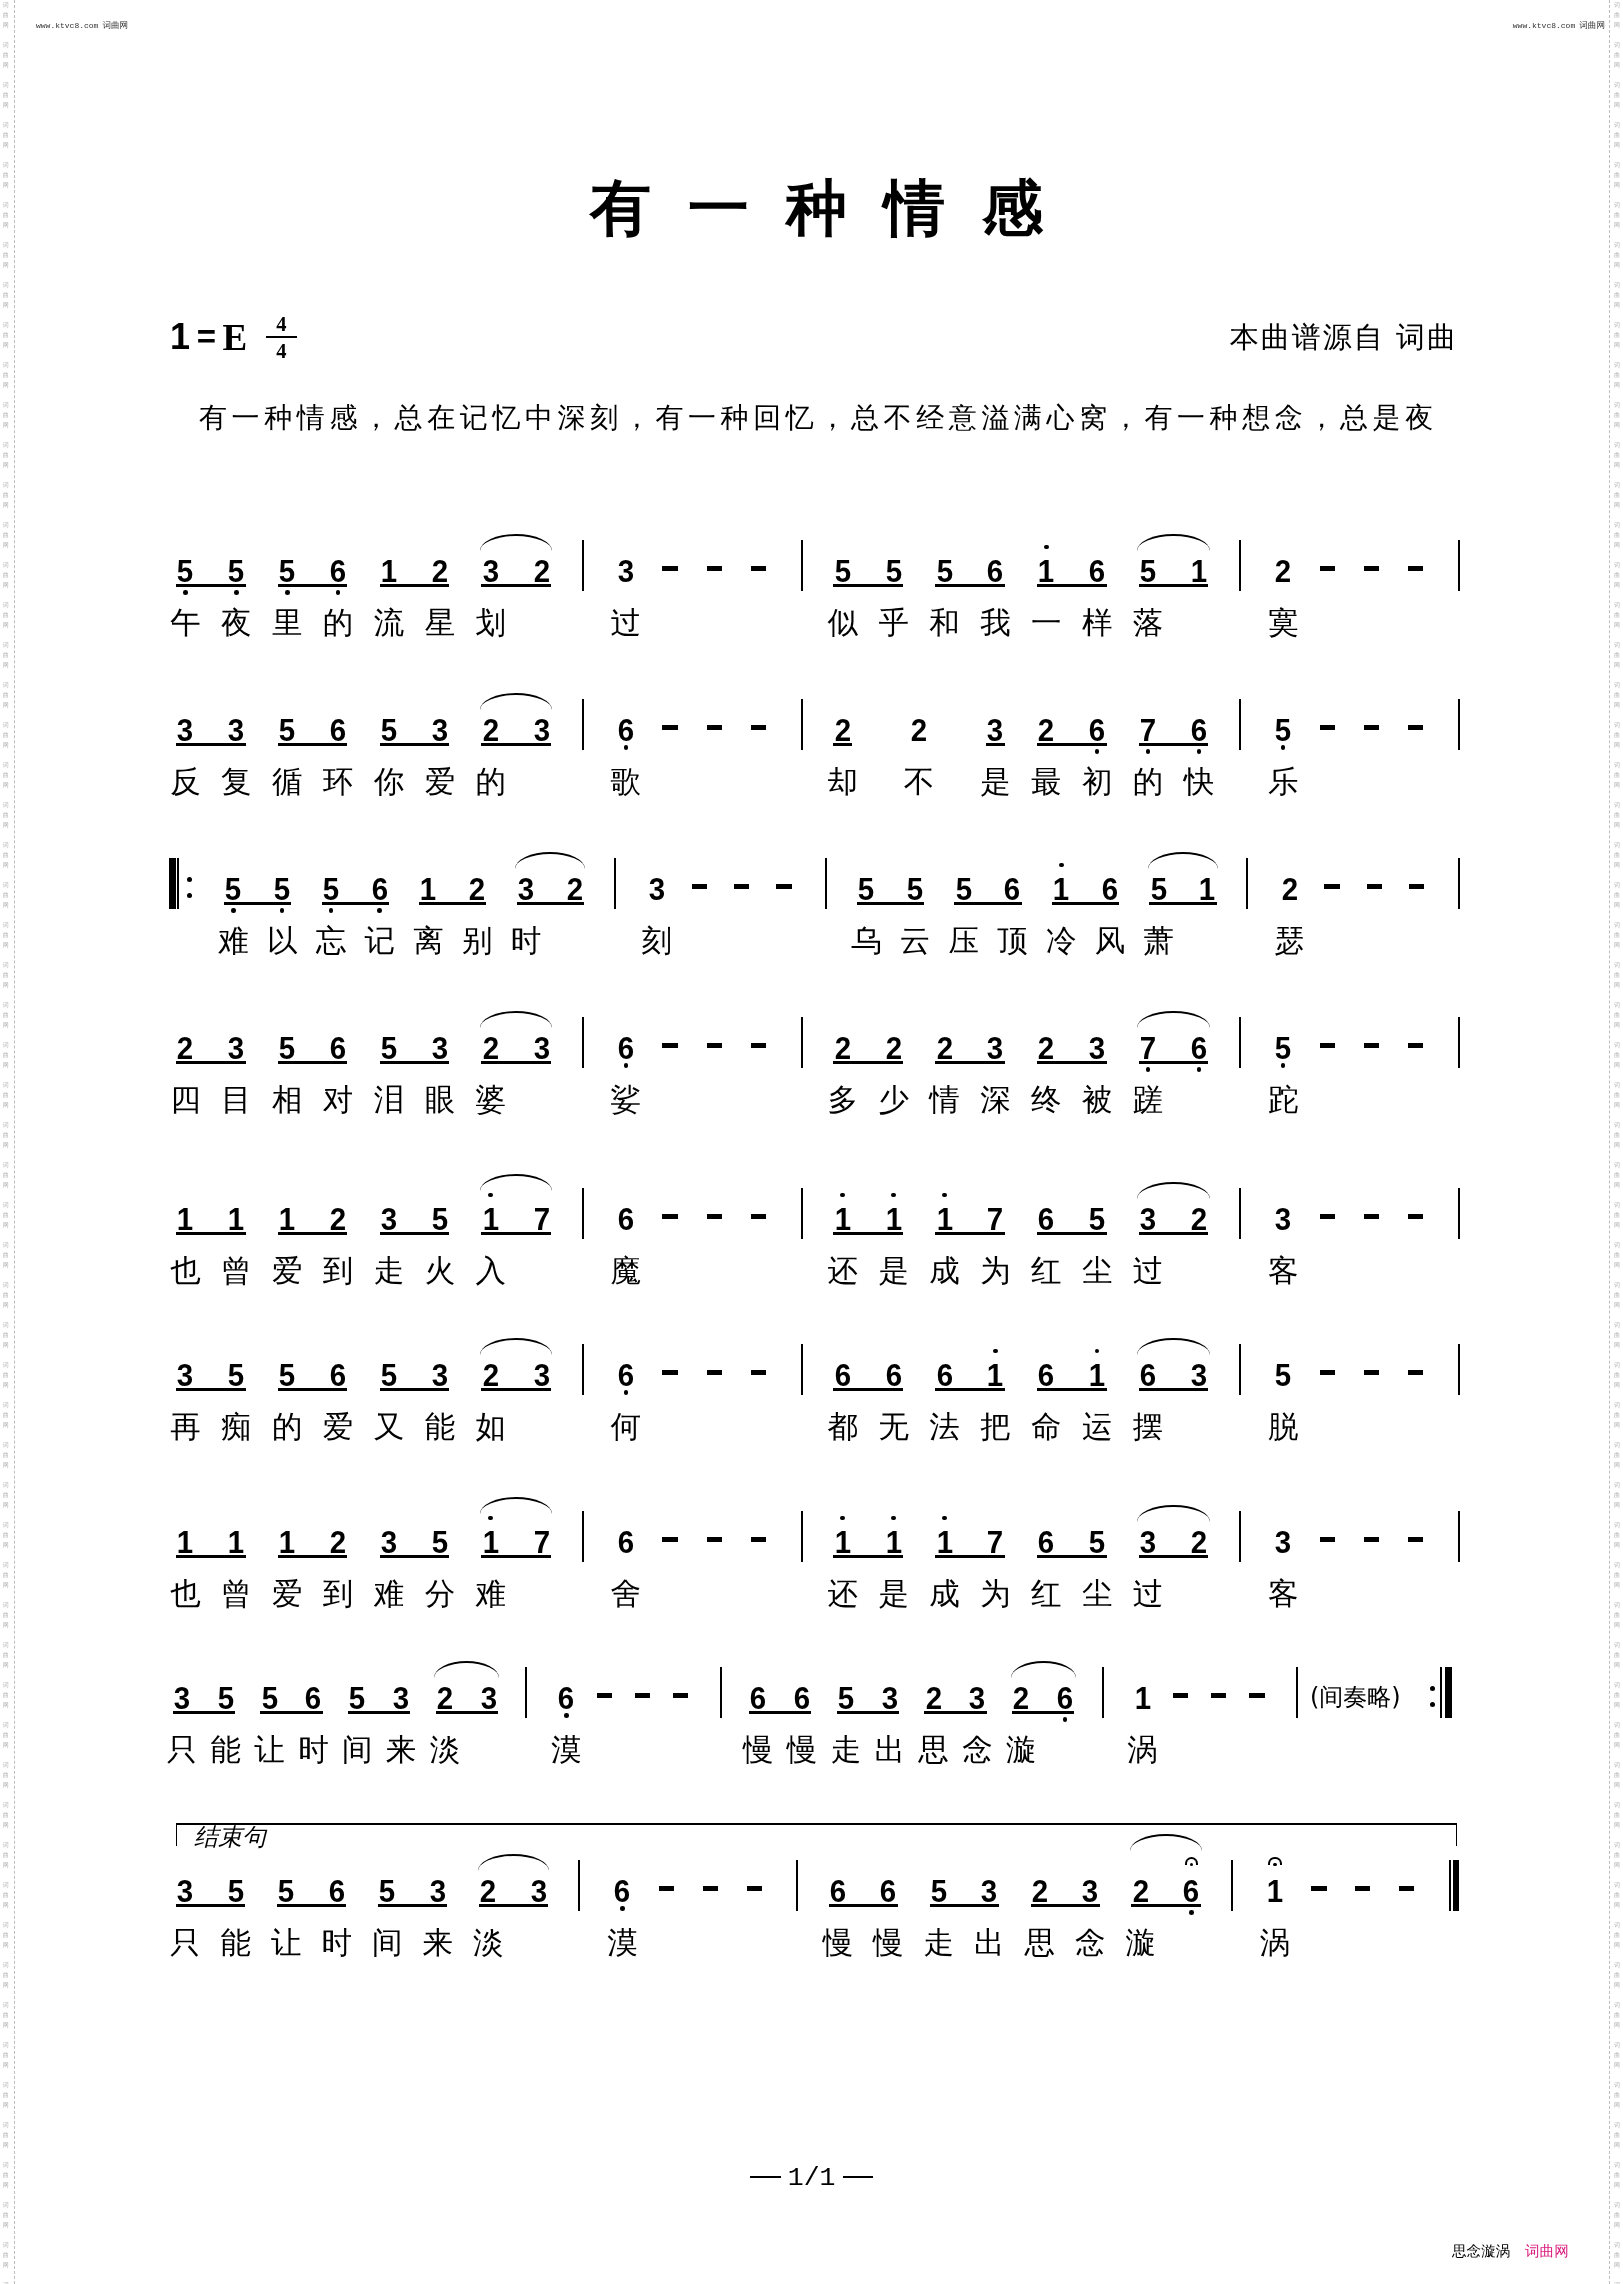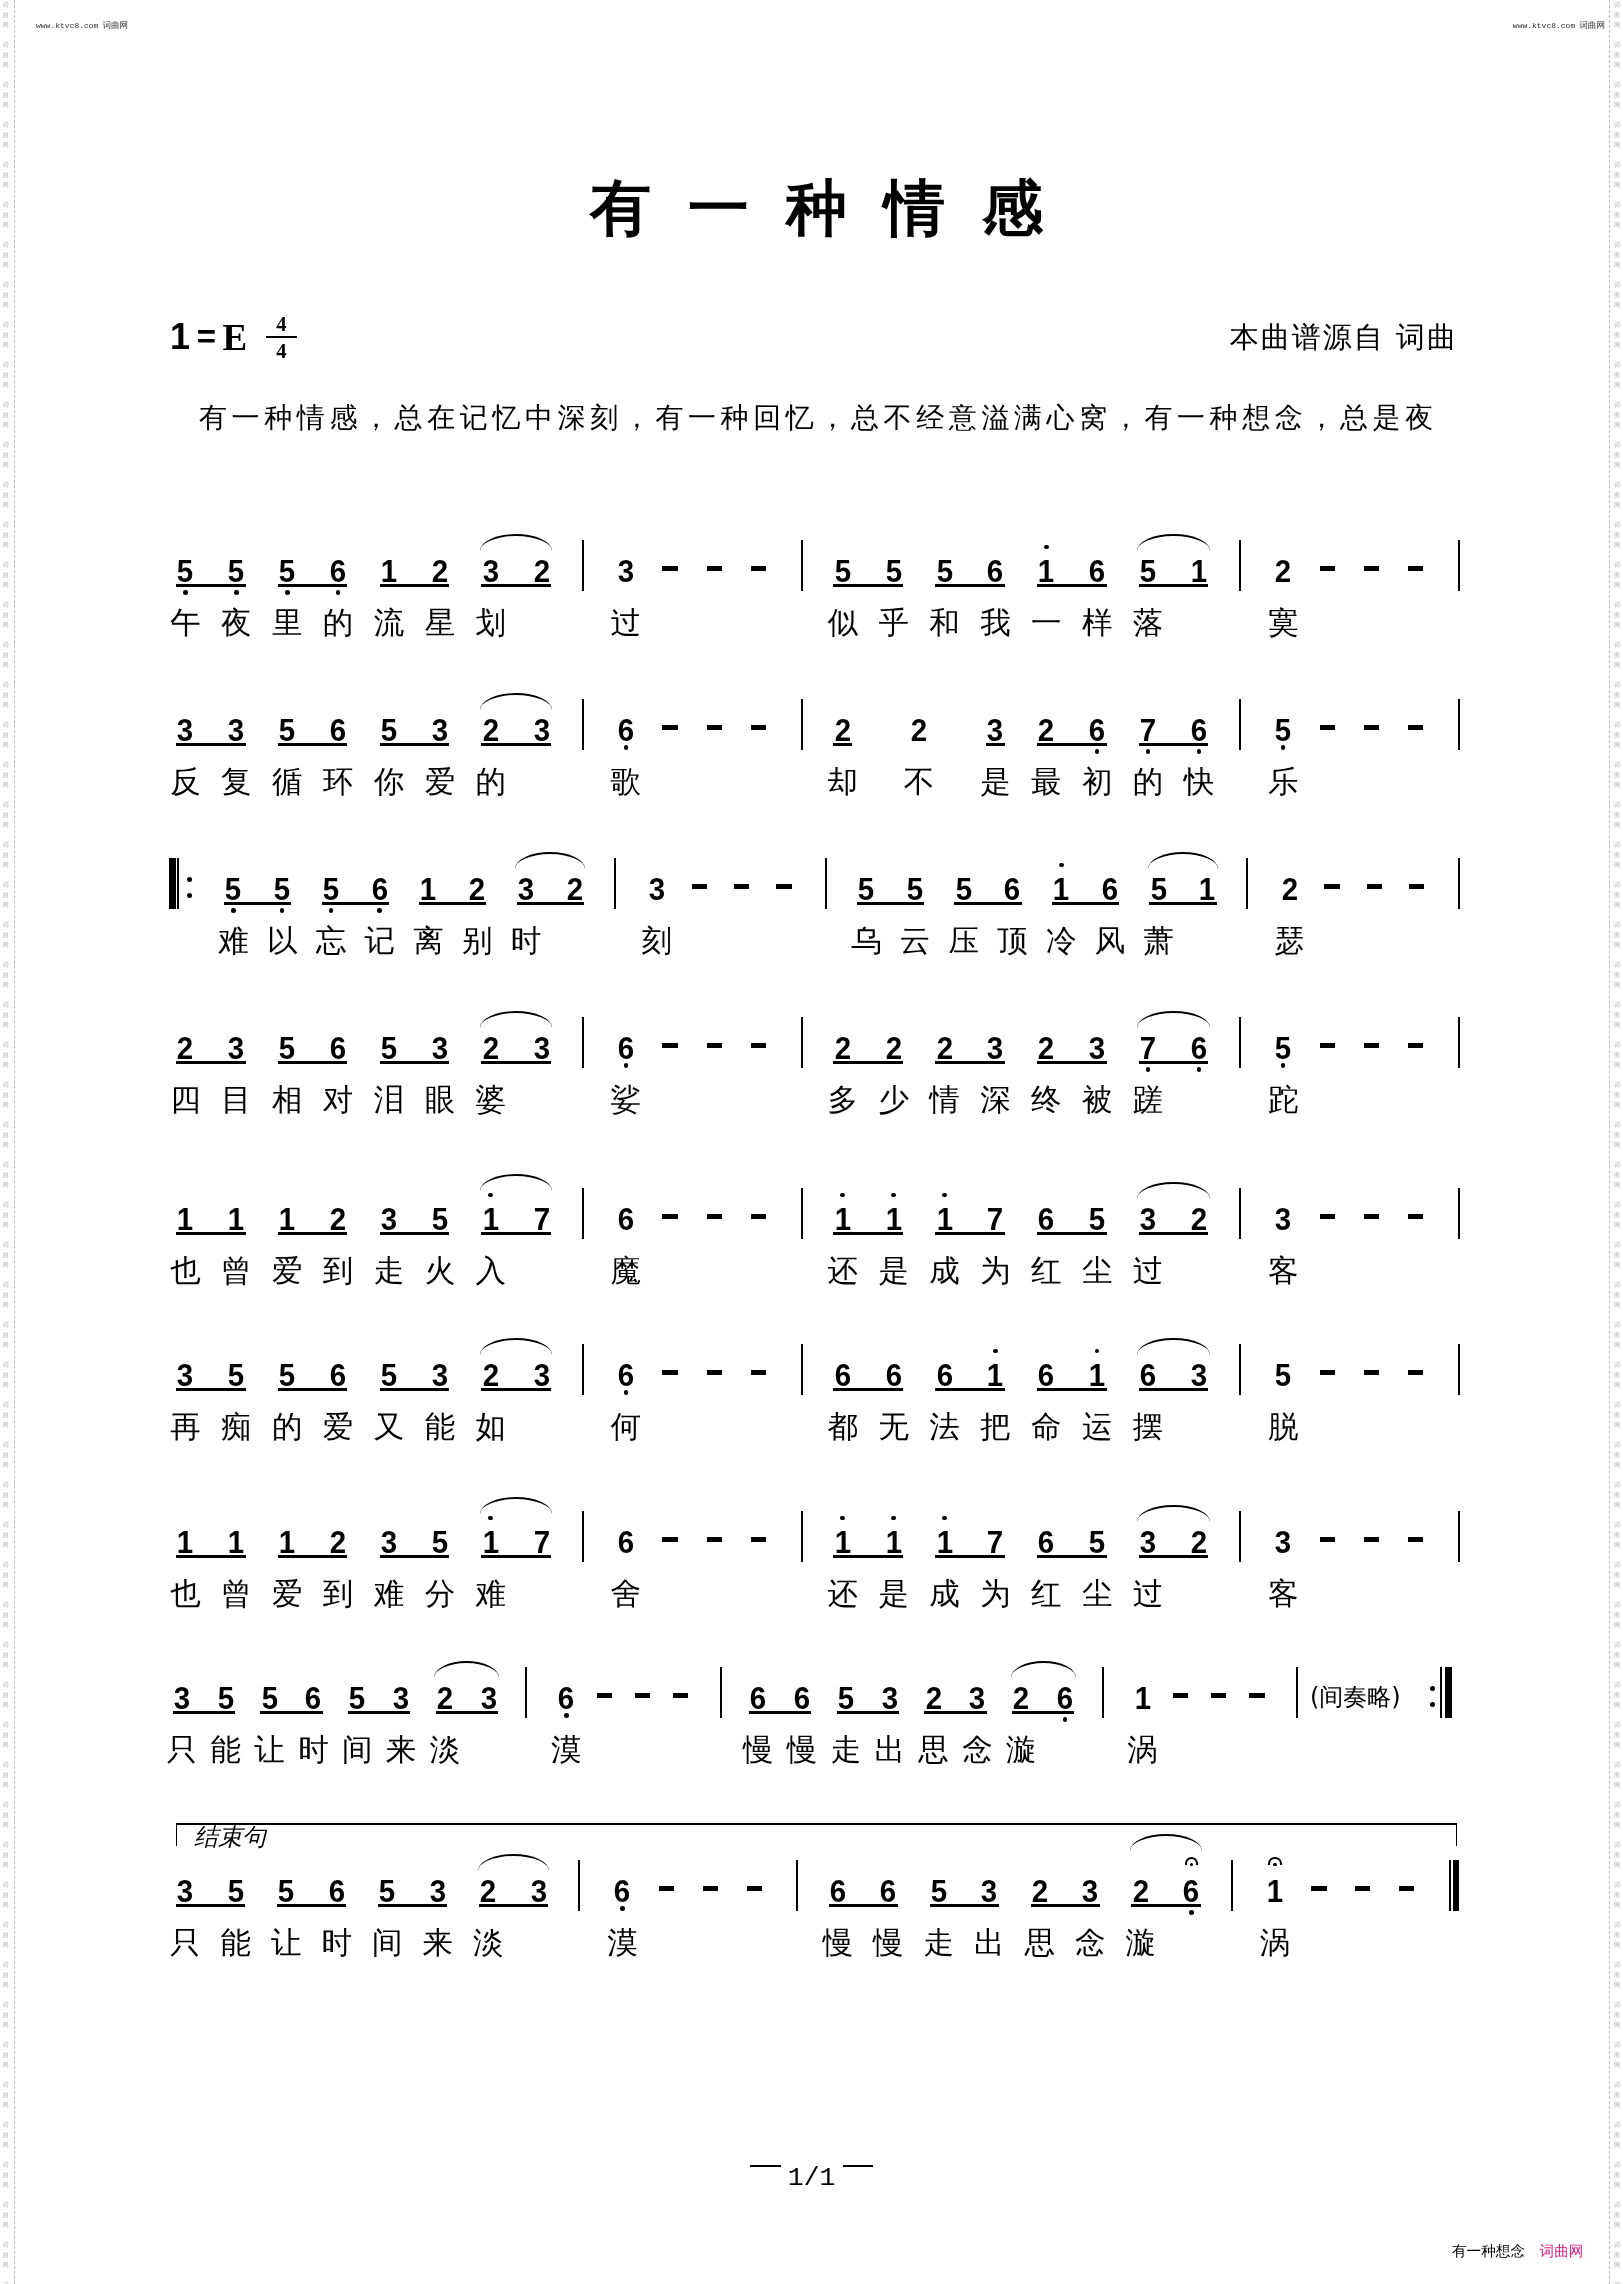--- a/index.html
+++ b/index.html
@@ -87,21 +87,21 @@
   .final-bar .thin { left: 0; } .final-bar .thick { left: 4px; }
   .tail { flex: none; width: 129px; height: 99px; position: relative; }
   .tail-text { position: absolute; left: 12px; top: 26.5px; font-family: "DejaVu Sans", sans-serif;
                font-size: 24px; line-height: 26.5px; white-space: nowrap; }
   .ending-bracket { position: absolute; left: 16px; top: -27px; width: 1281px; height: 22.5px;
                     border-top: 2px solid #000; border-left: 1.3px solid #000; border-right: 1.3px solid #000; }
   .ending-label { position: absolute; left: 17px; top: 2px; font-family: "DejaVu Sans", sans-serif;
                   font-size: 24px; line-height: 20px; font-style: italic; white-space: nowrap; }
 
   
-  .page-indicator { position: absolute; left: 750px; top: 2165px; display: flex; align-items: flex-start; height: 26.5px; }
+  .page-indicator { position: absolute; left: 750px; top: 2165px; display: flex; align-items: center; height: 26.5px; }
   .pg-line { width: 30.5px; height: 2px; background: #000; margin-bottom: 2.7px; }
   .pg-text { font-family: "Liberation Mono", monospace; font-size: 26.5px; line-height: 26.5px; margin: 0 7.3px; }
   .source { position: absolute; left: 1452px; top: 2242px; white-space: nowrap; font-size: 14.6px; line-height: 18.6px; }
   .source-site { margin-left: 14.6px; }
 </style>
 </head>
 <body>
 
 <div class="strip left">
     <div class="wm">词曲网</div>
@@ -1421,15 +1421,15 @@
       </div>
     </div>
   </div>
 
 <div class="page-indicator">
   <span class="pg-line"></span>
   <span class="pg-text">1/1</span>
   <span class="pg-line"></span>
 </div>
 <div class="source">
-  <span>有一种想念</span><span class="source-site" style="color: rgb(216, 27, 125);">词曲网</span>
+  <span>思念漩涡</span><span class="source-site" style="color: rgb(216, 27, 125);">词曲网</span>
 </div>
 
 
 </body></html>

